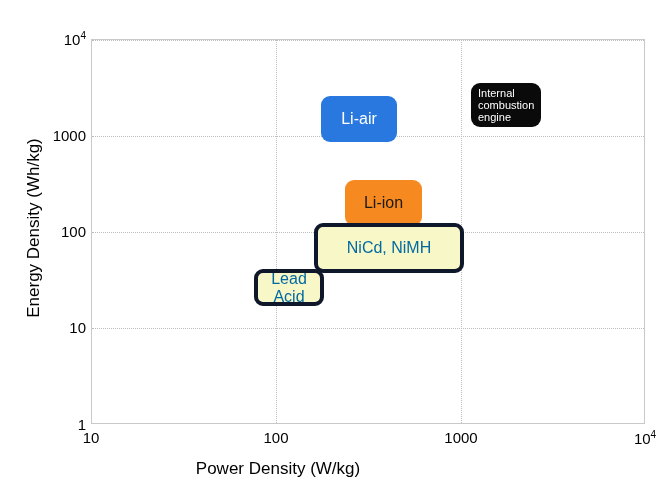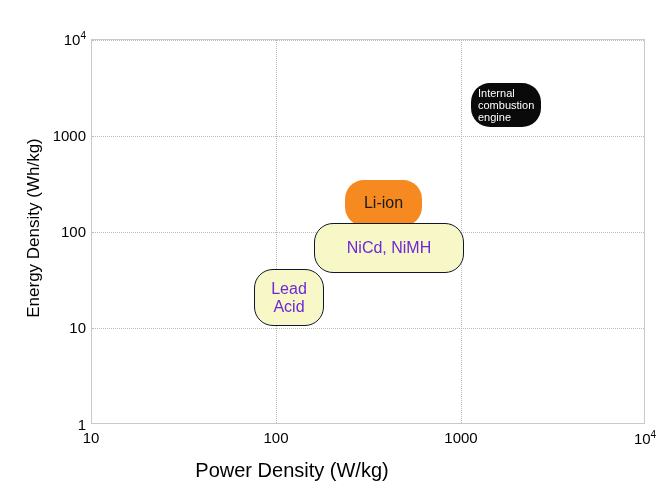--- a/index.html
+++ b/index.html
@@ -85,92 +85,95 @@
   }
   .tick-exp {
     font-size: 10px;
     vertical-align: super;
     line-height: 1;
   }
 
   
   .xlabel {
     position: absolute;
-    left: 16px;
+    left: 2px;
     top: 459px;
     width: 552px;
     text-align: center;
-    font-size: 20px;
+    font-size: 17px;
     color: #000;
   }
   .ylabel-holder {
     position: absolute;
     left: -176px;
     top: 218px;
     width: 420px;
     text-align: center;
     transform: rotate(-90deg);
   }
   .ylabel {
     font-size: 17px;
     color: #000;
     white-space: nowrap;
   }
 
   
   .tech-box {
     position: absolute;
     box-sizing: border-box;
-    border-radius: 19px;
+    border-radius: 9px;
     display: flex;
     align-items: center;
     justify-content: center;
     text-align: center;
     line-height: 1.12;
     overflow: hidden;
   }
   .tech-box .box-label {
     display: block;
     padding: 0 3px;
   }
 
   .box-blue   { background: #2878e0; color: #ffffff; font-size: 16px; }
   .box-orange { background: #f6891f; color: #1a1a1a; font-size: 16px; }
-  .box-yellow { background: #f7f7c8; color: #6d28d9; font-size: 16px;
-                border: 1px solid #0f172a; }
+  .box-yellow { background: #f7f7c8; color: #0369a1; font-size: 16px;
+                border: 4px solid #0f172a; }
   .box-black  { background: #0a0a0a; color: #ffffff; font-size: 11px;
                 justify-content: flex-start; text-align: left; }
   .box-black .box-label { padding: 0 7px; }
 </style>
 </head>
 <body>
 
 <div id="figure">
 
   <div class="plot-area">
 
     <div class="gridline-v" style="left:184px;"></div>
     <div class="gridline-v" style="left:369px;"></div>
 
     <div class="gridline-h" style="top:0px;"></div>
     <div class="gridline-h" style="top:96px;"></div>
     <div class="gridline-h" style="top:192px;"></div>
     <div class="gridline-h" style="top:288px;"></div>
 
+    <div class="tech-box box-blue" style="left:229px; top:56px; width:76px; height:46px;">
+      <span class="box-label">Li-air</span>
+    </div>
 
 
     <div class="tech-box box-orange" style="left:253px; top:140px; width:77px; height:46px;">
       <span class="box-label">Li-ion</span>
     </div>
 
     <div class="tech-box box-yellow" style="left:222px; top:183px; width:150px; height:50px;">
       <span class="box-label">NiCd, NiMH</span>
     </div>
 
-    <div class="tech-box box-yellow" style="left:162px; top:229px; width:70px; height:57px;">
+    <div class="tech-box box-yellow" style="left:162px; top:229px; width:70px; height:37px;">
       <span class="box-label"><span>Lead</span><br><span>Acid</span></span>
     </div>
 
     <div class="tech-box box-black" style="left:379px; top:43px; width:70px; height:44px;">
       <span class="box-label"><span>Internal</span><br><span>combustion</span><br><span>engine</span></span>
     </div>
 
   </div>
 
   <div class="ticks-y-wrap">

